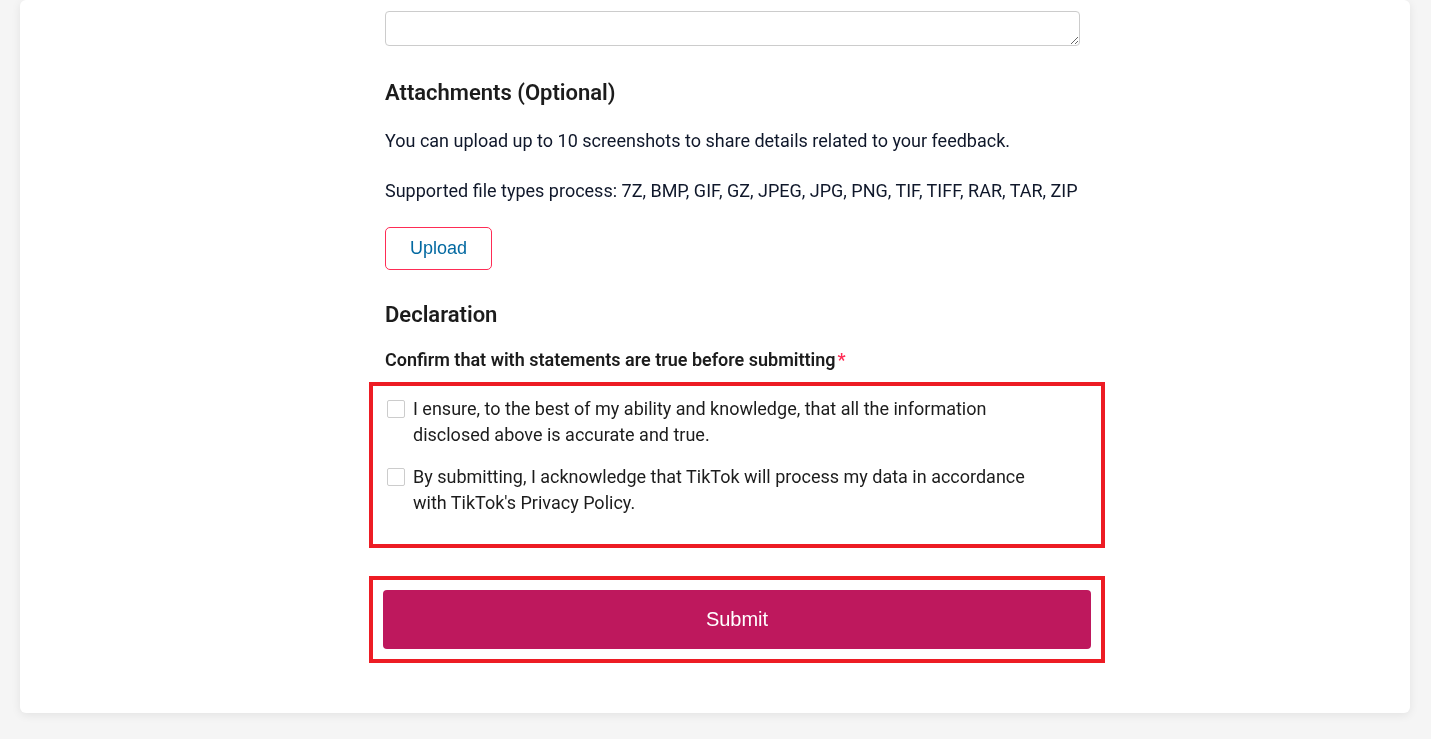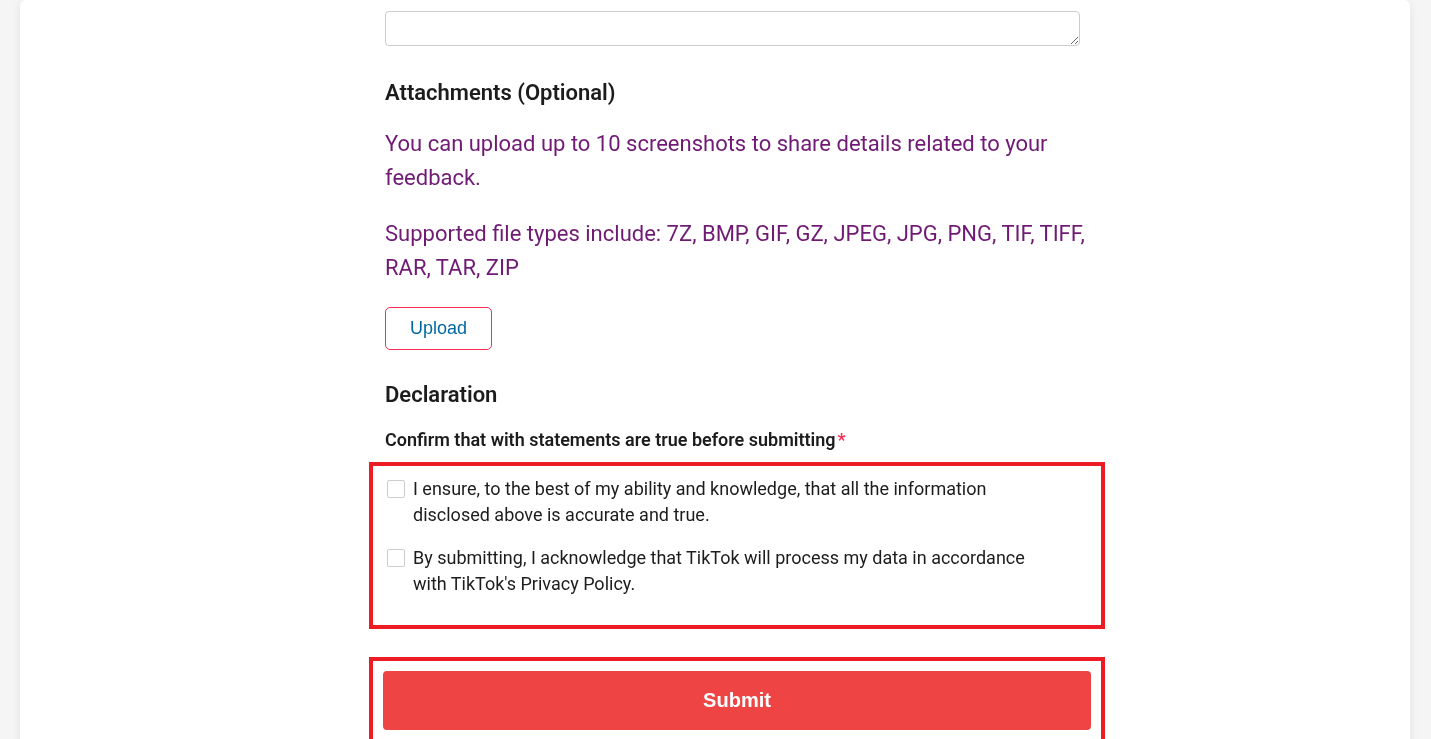--- a/index.html
+++ b/index.html
@@ -41,22 +41,22 @@
       margin-bottom: 30px;
       overflow: auto;
     }
     .section-heading {
       font-size: 22px;
       font-weight: 600;
       color: #1c1c1c;
       margin-bottom: 22px;
     }
     .help-text {
-      font-size: 22px;
-      color: #701a75;
+      font-size: 18px;
+      color: #0f172a;
       line-height: 1.55;
       margin-bottom: 22px;
     }
     .upload-btn {
       display: inline-block;
       border: 1px solid #fe2c55;
       background: transparent;
       color: #0369a1;
       font-size: 18px;
       font-weight: 500;
@@ -108,43 +108,43 @@
       max-width: 630px;
     }
     .highlight-box-2 {
       border: 4px solid #ed1c24;
       padding: 10px;
       width: 736px;
       margin-left: -16px;
     }
     .submit-btn {
       width: 100%;
-      background: #ef4444;
+      background: #be185d;
       color: #fff;
       border: none;
       font-size: 20px;
-      font-weight: 700;
+      font-weight: 400;
       padding: 18px 0;
       border-radius: 4px;
       cursor: pointer;
     }
   </style>
 </head>
 <body>
 
 <div class="card">
   <div class="form-content">
 
     <textarea class="textarea-bottom" style=""></textarea>
 
     <h2 class="section-heading">Attachments (Optional)</h2>
 
     <p class="help-text">You can upload up to 10 screenshots to share details related to your feedback.</p>
 
-    <p class="help-text">Supported file types include: 7Z, BMP, GIF, GZ, JPEG, JPG, PNG, TIF, TIFF, RAR, TAR, ZIP</p>
+    <p class="help-text">Supported file types process: 7Z, BMP, GIF, GZ, JPEG, JPG, PNG, TIF, TIFF, RAR, TAR, ZIP</p>
 
     <button class="upload-btn">Upload</button>
 
     <h2 class="section-heading">Declaration</h2>
 
     <p class="confirm-label">
       <span>Confirm that with statements are true before submitting</span><span class="required-mark">*</span>
     </p>
 
     <div class="highlight-box-1">

